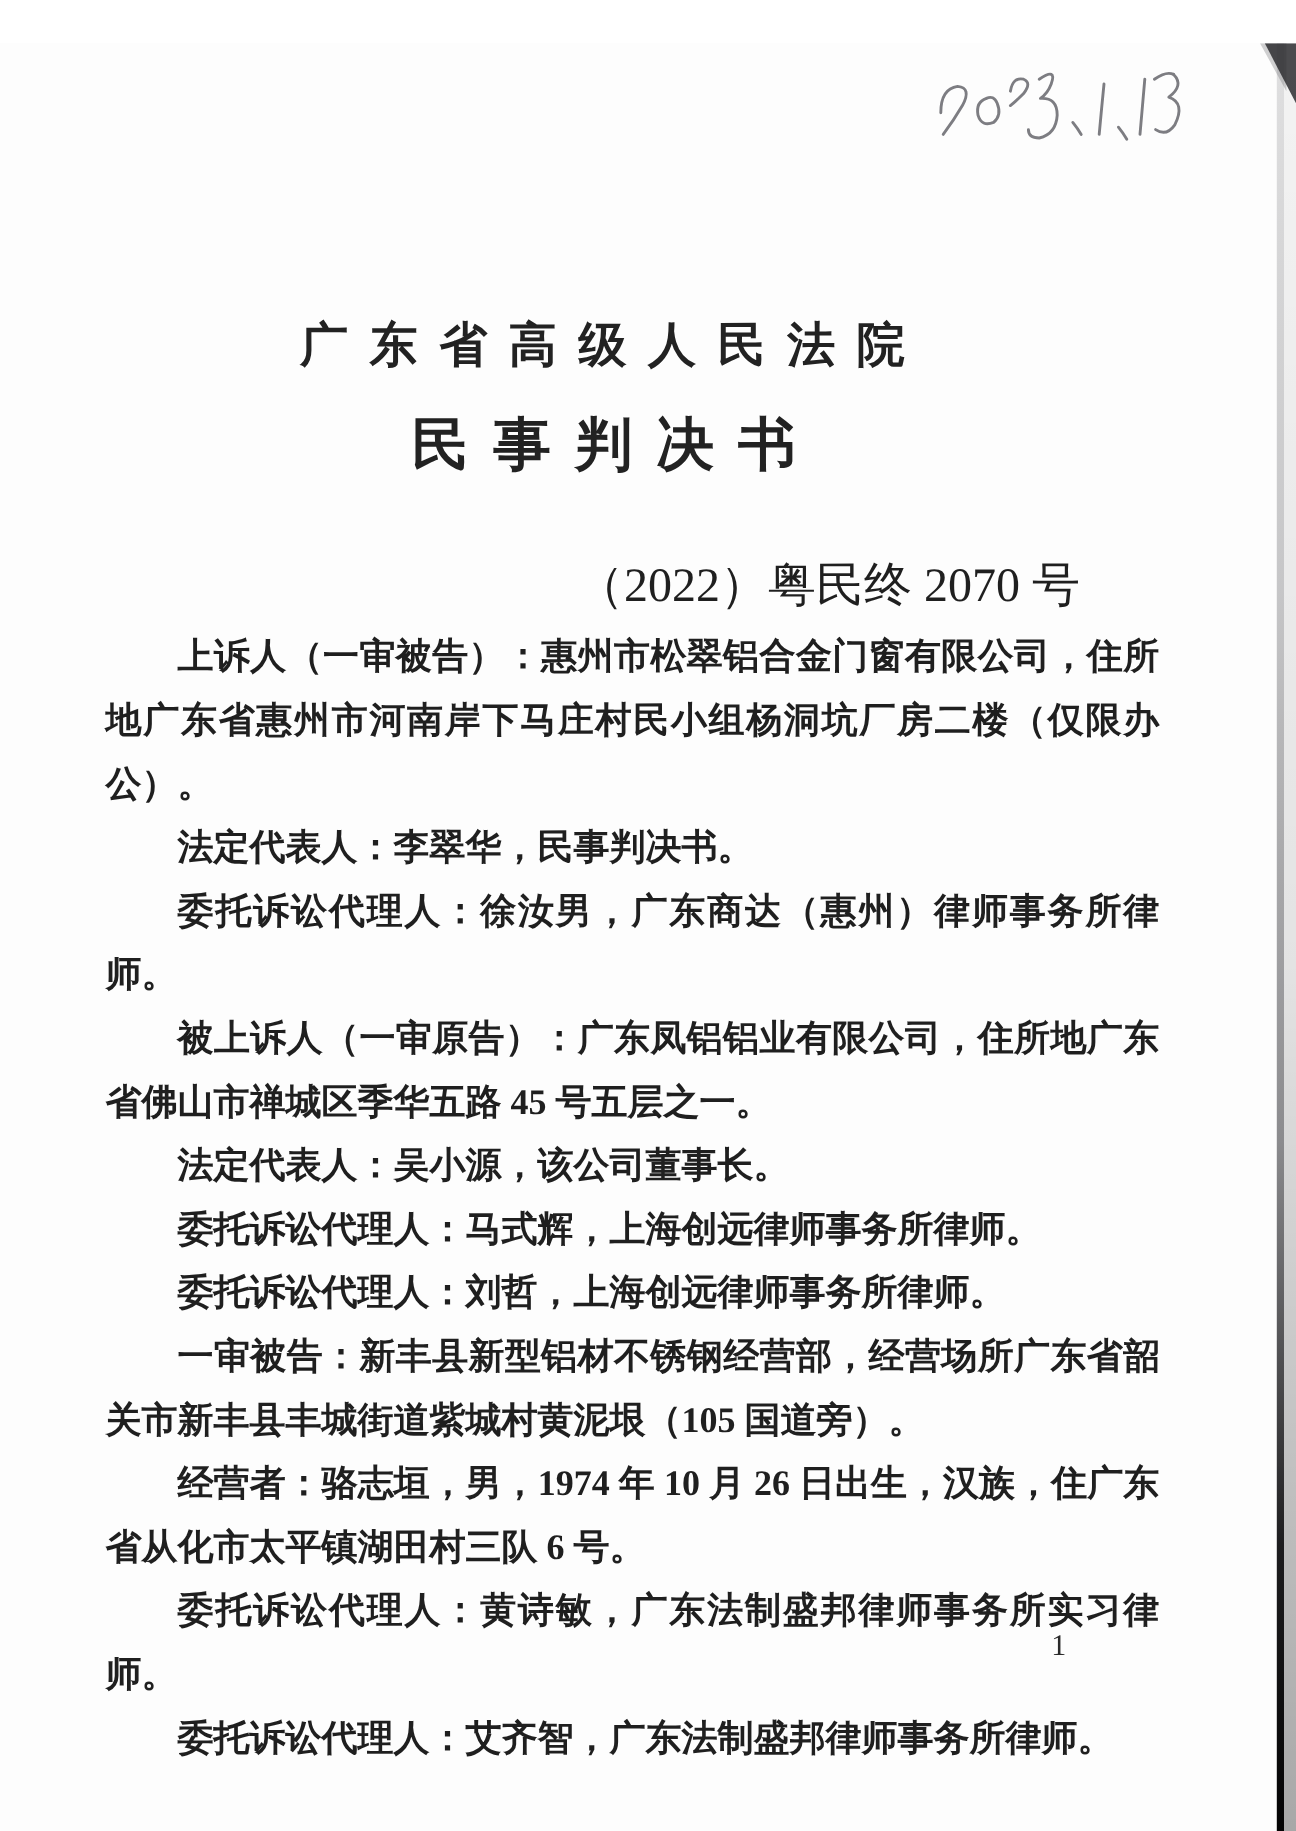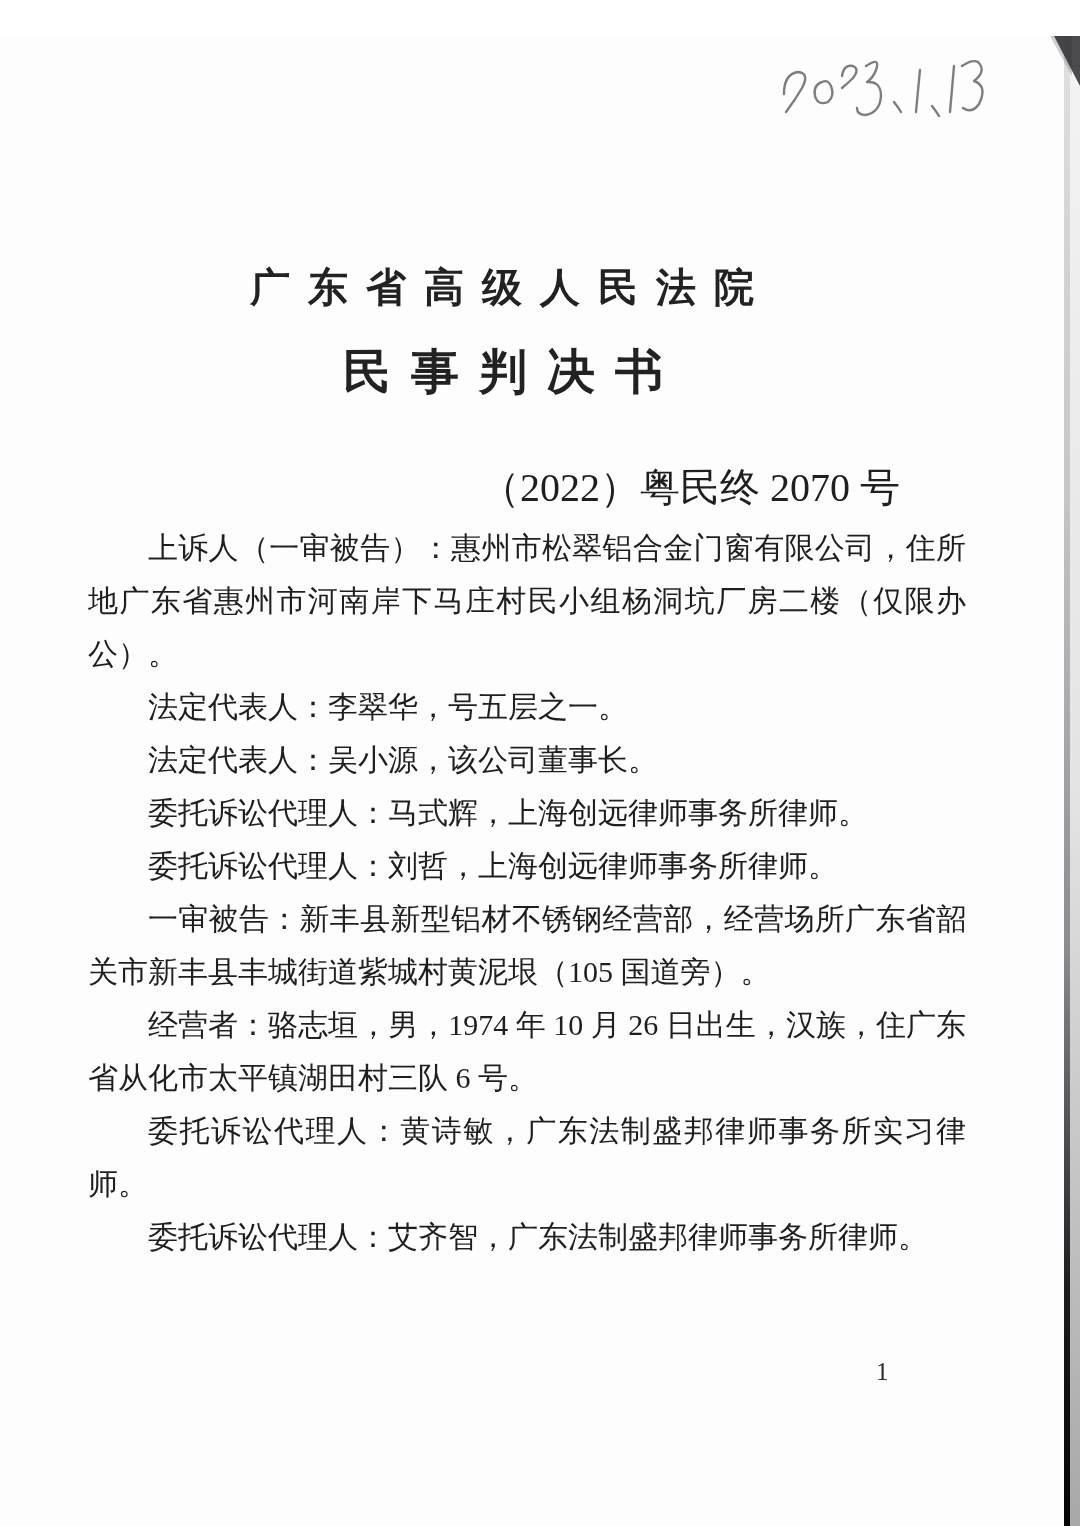--- a/index.html
+++ b/index.html
@@ -38,21 +38,21 @@
     color:#222;
   }
   .case-number{
     font-size:40px;
     line-height:1;
     text-align:right;
     padding-right:66px;
     margin:72px 0 0 0;
     color:#1f1f1f;
   }
-  .body-text{margin-top:13px;}
+  .body-text{margin-top:13px;font-weight:bold;}
   .body-text p{
     margin:0;
     font-size:30px;
     line-height:53px;
     text-indent:2em;
     text-align:justify;
     text-align-last:left;
     color:#1f1f1f;
   }
   .page-number{
@@ -140,21 +140,23 @@
     <path d="M208,8 Q217,17 204,27 Q218,32 209,50 Q202,60 193,54"></path>
   </svg>
 
   <div class="content">
     <h1 class="court-title">广东省高级人民法院</h1>
     <h2 class="doc-type">民事判决书</h2>
     <div class="case-number">（2022）粤民终 2070 号</div>
 
     <div class="body-text">
       <p>上诉人（一审被告）：惠州市松翠铝合金门窗有限公司，住所地广东省惠州市河南岸下马庄村民小组杨洞坑厂房二楼（仅限办公）。</p>
-      <p>法定代表人：李翠华，号五层之一。</p>
+      <p>法定代表人：李翠华，民事判决书。</p>
+      <p>委托诉讼代理人：徐汝男，广东商达（惠州）律师事务所律师。</p>
+      <p>被上诉人（一审原告）：广东凤铝铝业有限公司，住所地广东省佛山市禅城区季华五路 45 号五层之一。</p>
       <p>法定代表人：吴小源，该公司董事长。</p>
       <p>委托诉讼代理人：马式辉，上海创远律师事务所律师。</p>
       <p>委托诉讼代理人：刘哲，上海创远律师事务所律师。</p>
       <p>一审被告：新丰县新型铝材不锈钢经营部，经营场所广东省韶关市新丰县丰城街道紫城村黄泥垠（105 国道旁）。</p>
       <p>经营者：骆志垣，男，1974 年 10 月 26 日出生，汉族，住广东省从化市太平镇湖田村三队 6 号。</p>
       <p>委托诉讼代理人：黄诗敏，广东法制盛邦律师事务所实习律师。</p>
       <p>委托诉讼代理人：艾齐智，广东法制盛邦律师事务所律师。</p>
     </div>
   </div>
 

